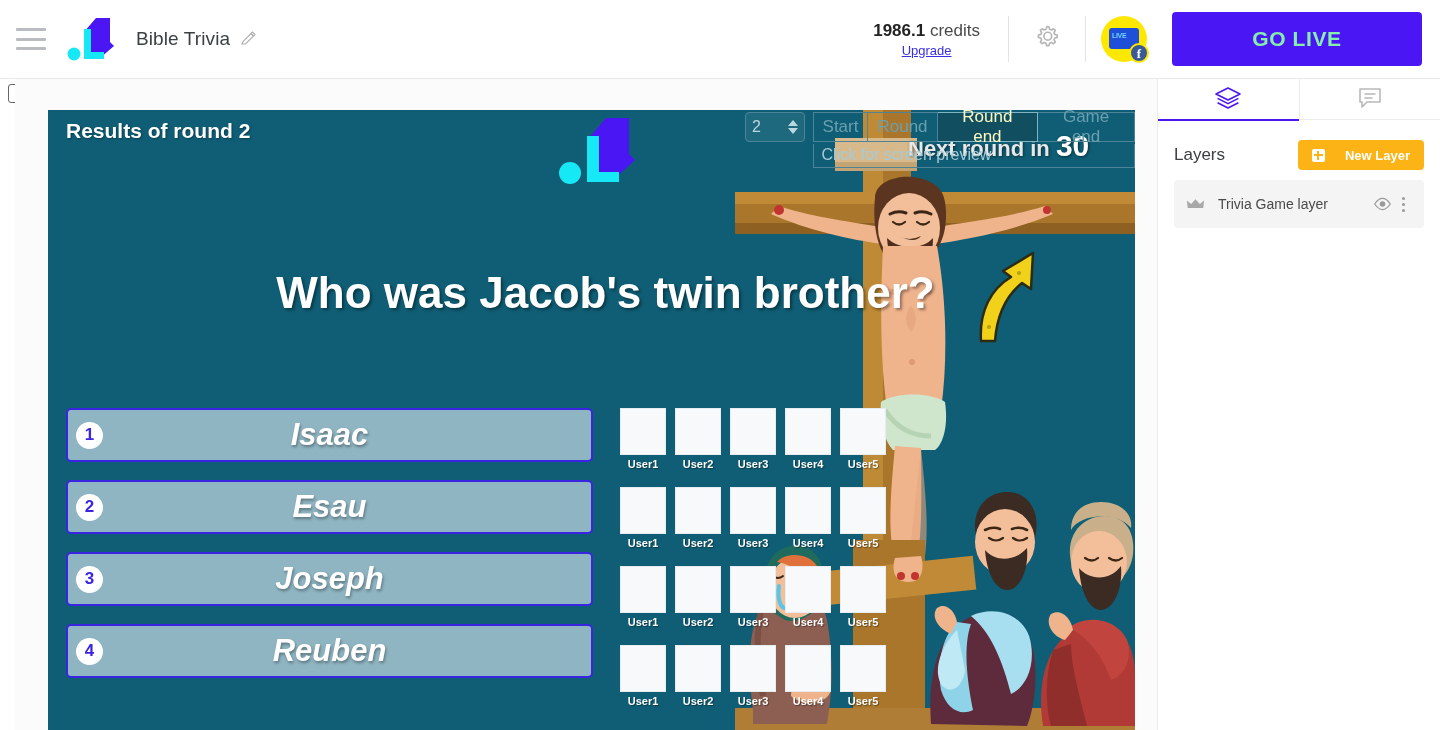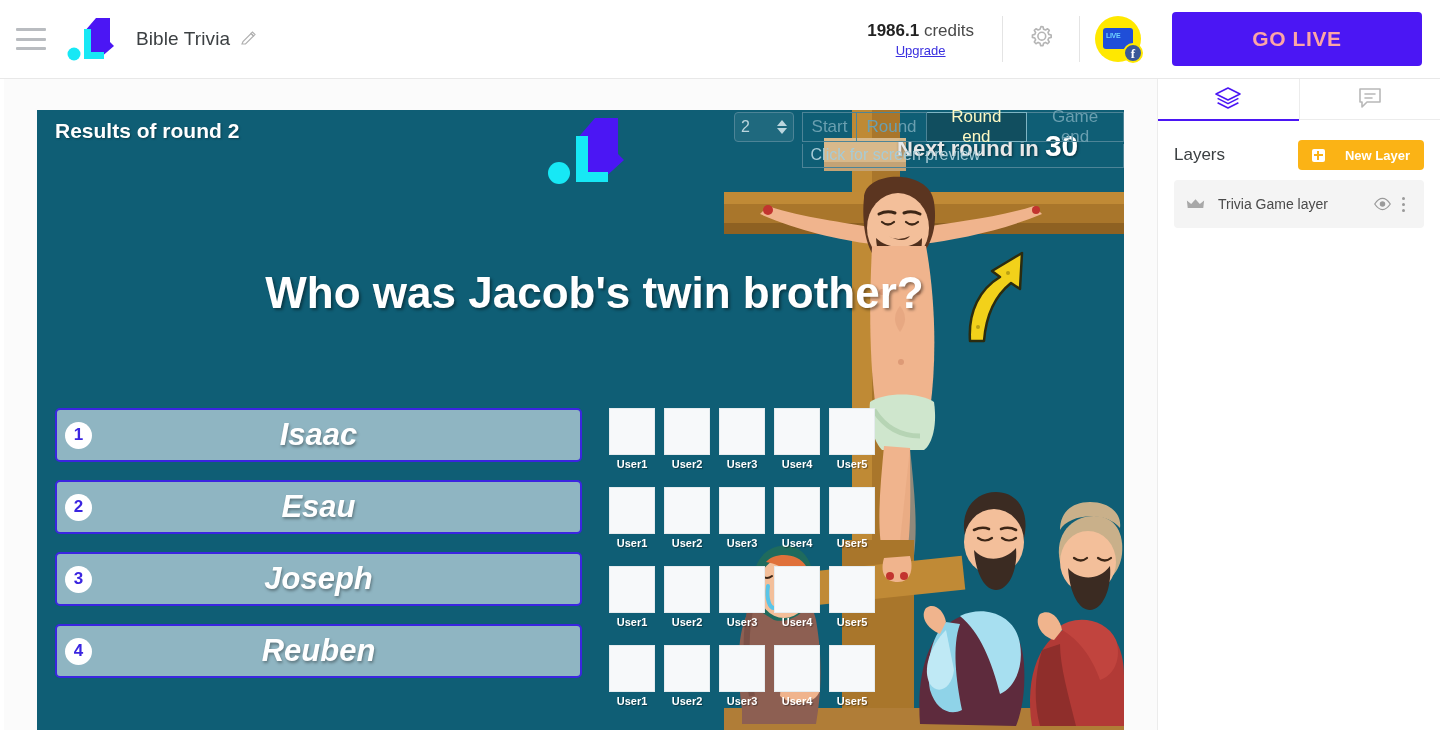--- a/index.html
+++ b/index.html
@@ -77,22 +77,22 @@
   .avatar-fb {
     position: absolute; right: -2px; bottom: -1px;
     width: 20px; height: 20px; border-radius: 50%;
     background: #3b5998; border: 2px solid #ffe800;
     color: #fff; font-size: 13px; font-weight: bold;
     font-family: "Liberation Serif", serif;
     display: flex; align-items: center; justify-content: center;
     line-height: 1;
   }
   .golive-btn {
-    width: 250px; height: 54px; margin: 0 18px 0 16px;
-    background: #4b16f4; color: #fca5a5;
+    width: 250px; height: 54px; margin: 0 18px 0 10px;
+    background: #4b16f4; color: #86efac;
     border: none; border-radius: 4px;
     font-size: 21px; font-weight: bold; letter-spacing: .6px;
     font-family: "Liberation Sans", sans-serif;
     cursor: pointer;
   }
 
   
   .res-tabs {
     position: absolute; left: 8px; top: 84px;
     display: flex; gap: 5px;
@@ -100,21 +100,21 @@
   .res-tab {
     border: 1px solid #d5d5d5; border-radius: 3px;
     background: #fff; color: #b8b8b8;
     font-size: 11px; padding: 2px 7px 3px; cursor: pointer;
     font-family: "Liberation Sans", sans-serif;
   }
   .res-tab.active { border-color: #666; color: #2b2b2b; font-weight: bold; }
 
   
   .stage-area {
-    position: absolute; left: 4px; top: 79px;
+    position: absolute; left: 15px; top: 79px;
     width: 1157px; height: 651px; background: #fbfbfb;
   }
   .canvas {
     position: absolute; left: 33px; top: 31px;
     width: 1087px; height: 620px;
     background: #0f5e75; overflow: hidden;
   }
   .results-title {
     position: absolute; left: 18px; top: 9px;
     color: #ffffff; font-size: 21px; font-weight: bold;

